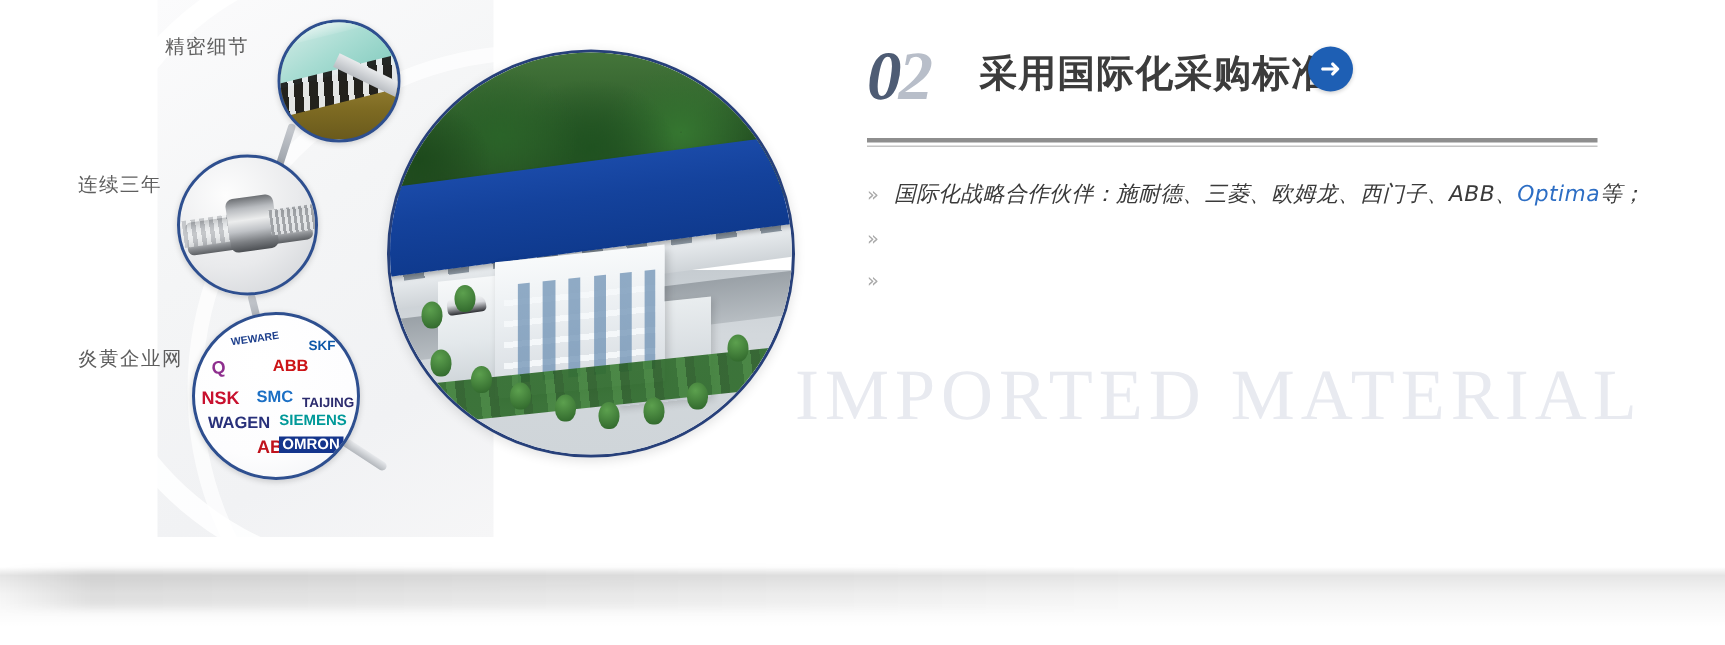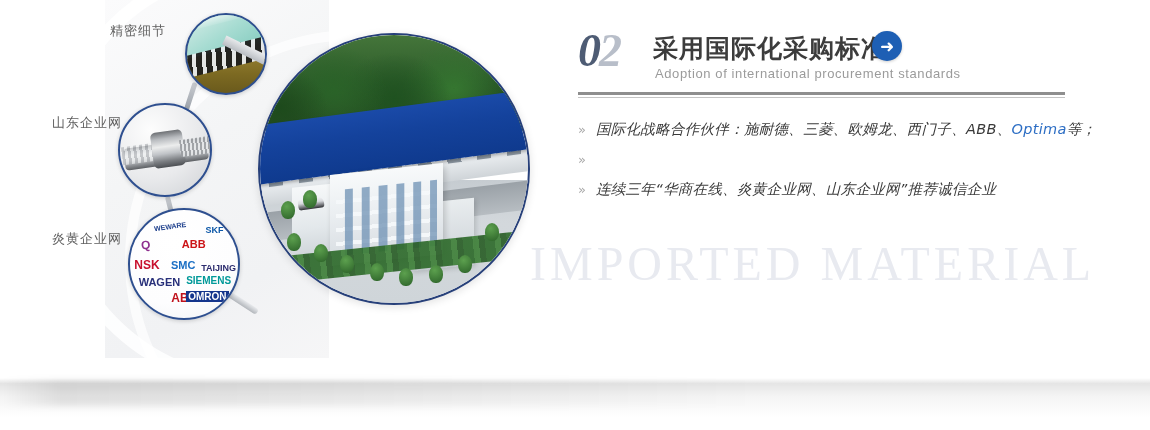--- a/index.html
+++ b/index.html
@@ -419,21 +419,21 @@
 
   <div class="left-panel">
     <div class="panel-arc"></div>
     <div class="panel-arc2"></div>
   </div>
 
   <div class="connector" id="conn-0"></div>
   <div class="connector" id="conn-1"></div>
 
   <div class="caption" id="cap-0">精密细节</div>
-  <div class="caption" id="cap-1">山东企业网</div>
+  <div class="caption" id="cap-1">连续三年</div>
   <div class="caption" id="cap-2">炎黄企业网</div>
 
   <div class="mini-circle" id="circle-detail">
     <div class="tealtop"></div>
     <div class="teeth"></div>
     <div class="blade"></div>
     <div class="gloss"></div>
   </div>
 
   <div class="mini-circle" id="circle-standard">
@@ -484,37 +484,35 @@
       <div class="ph-tree" style="left: 63%; top: 86%;"></div>
       <div class="ph-tree" style="left: 74%; top: 82%;"></div>
       <div class="ph-tree" style="left: 16%; top: 58%;"></div>
       <div class="ph-tree" style="left: 8%; top: 62%;"></div>
       <div class="ph-tree" style="left: 84%; top: 70%;"></div>
     </div>
 
   <div class="num-block"><span class="num-0">0</span><span class="num-2">2</span></div>
 
   <div class="title-cn">采用国际化采购标准</div>
-  <div class="title-en">Adoption of international procurement standards</div>
   <div class="arrow-badge">➜</div>
 
   <div class="rule-thick"></div>
   <div class="rule-thin"></div>
 
   <div class="bullets" id="bullet-list">
       <div class="bullet-row">
         <span class="bullet-mark">»</span>
         <span class="bullet-text"><span>国际化战略合作伙伴：施耐德、三菱、欧姆龙、西门子、ABB、</span><span class="accent">Optima</span><span>等；</span></span>
       </div>
       <div class="bullet-row">
         <span class="bullet-mark">»</span>
       </div>
       <div class="bullet-row">
         <span class="bullet-mark">»</span>
-        <span class="bullet-text"><span>连续三年“华商在线、炎黄企业网、山东企业网”推荐诚信企业</span></span>
       </div>
     </div>
 
   <div class="watermark">IMPORTED  MATERIAL</div>
 
   <div class="swoosh"></div>
   <div class="swoosh2"></div>
 </div>
 
 </body></html>

